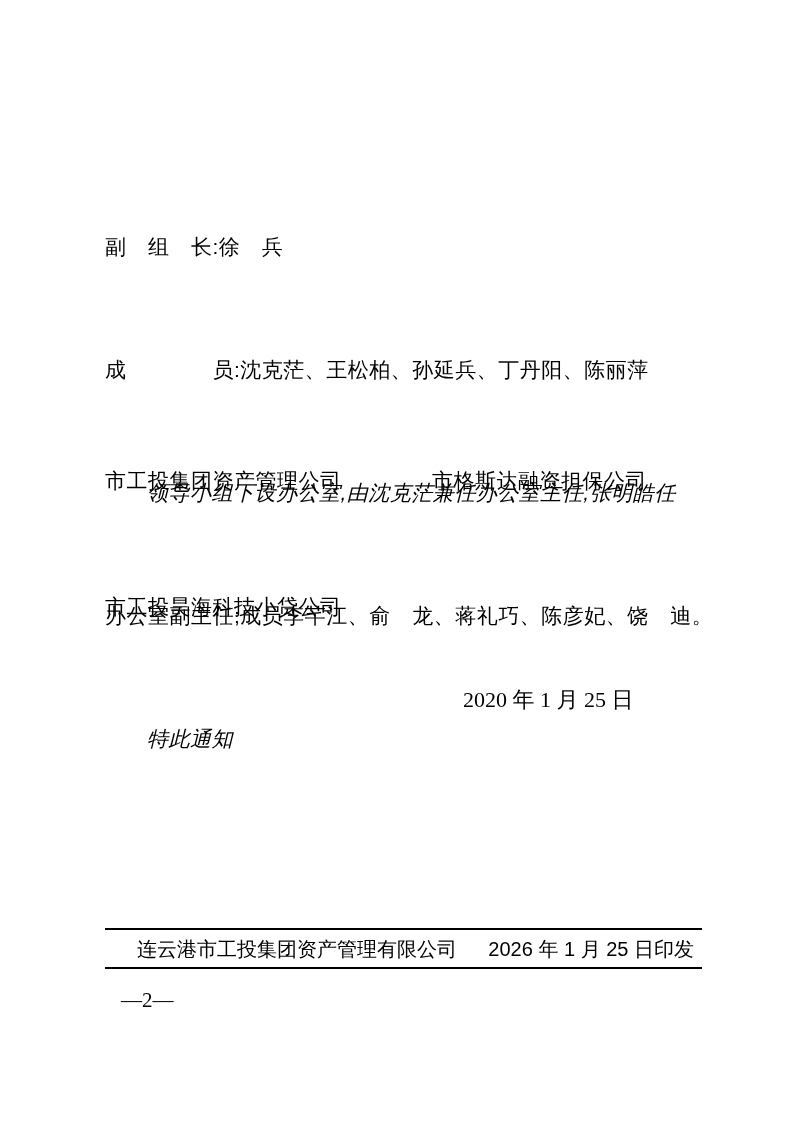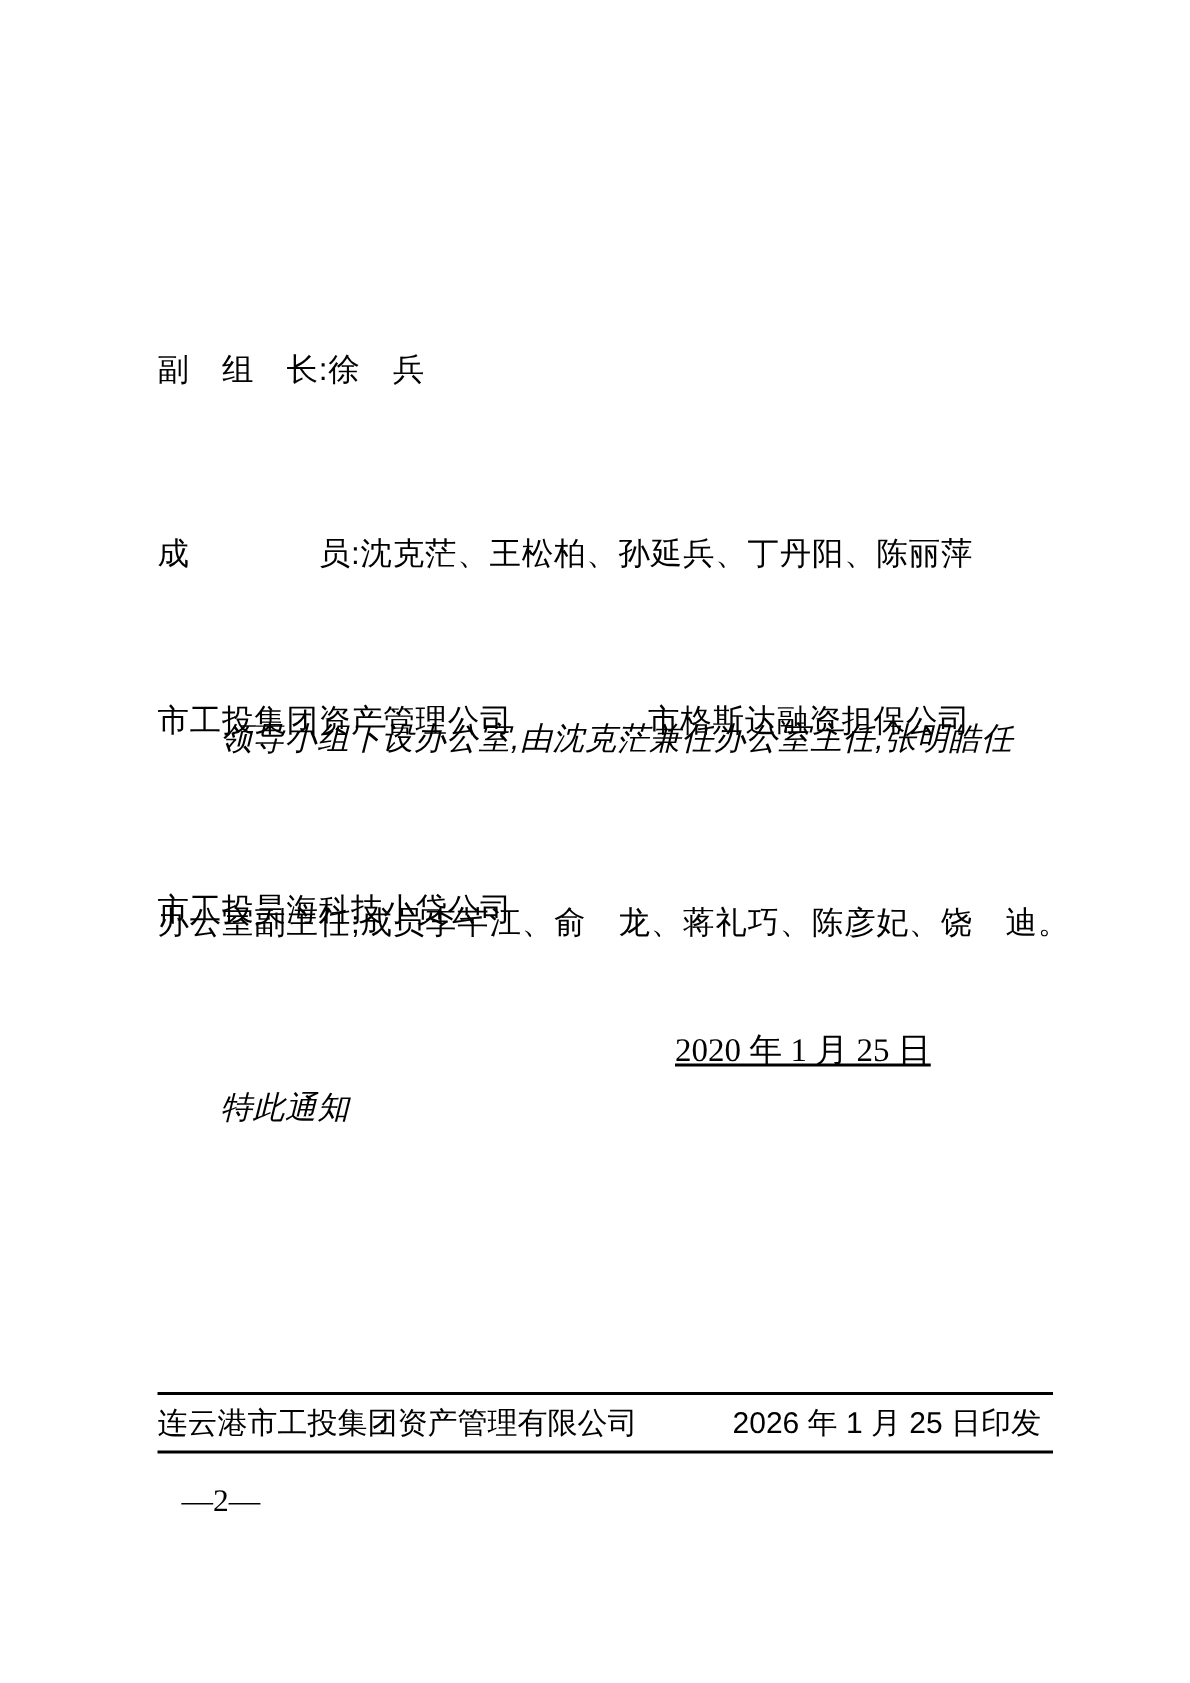--- a/index.html
+++ b/index.html
@@ -33,27 +33,26 @@
     font-size: 21px;
     line-height: 26px;
     white-space: pre;
     letter-spacing: 0.5px;
   }
   .sig-company-1 { left: 105px; top: 468px; }
   .sig-company-2 { left: 432px; top: 468px; }
   .sig-company-3 { left: 105px; top: 594px; }
   .date-line {
     position: absolute;
-    left: 450px;
+    left: 463px;
     top: 686px;
     font-family: "Liberation Serif", "DejaVu Serif", serif;
     font-size: 22px;
     line-height: 27px;
     white-space: pre;
-    text-decoration: underline;
   }
   .footer-rule {
     position: absolute;
     left: 105px;
     width: 597px;
     height: 2px;
     background: #000000;
   }
   .footer-rule-top { top: 928px; }
   .footer-rule-bottom { top: 967px; }
@@ -61,21 +60,21 @@
     position: absolute;
     left: 105px;
     top: 934px;
     width: 597px;
     height: 31px;
     font-size: 20px;
     line-height: 31px;
   }
   .footer-issuer {
     position: absolute;
-    left: 0;
+    left: 32px;
     top: 0;
     white-space: pre;
     text-align: center;
   }
   .footer-print-date {
     position: absolute;
     right: 8px;
     top: 0;
     white-space: pre;
   }

